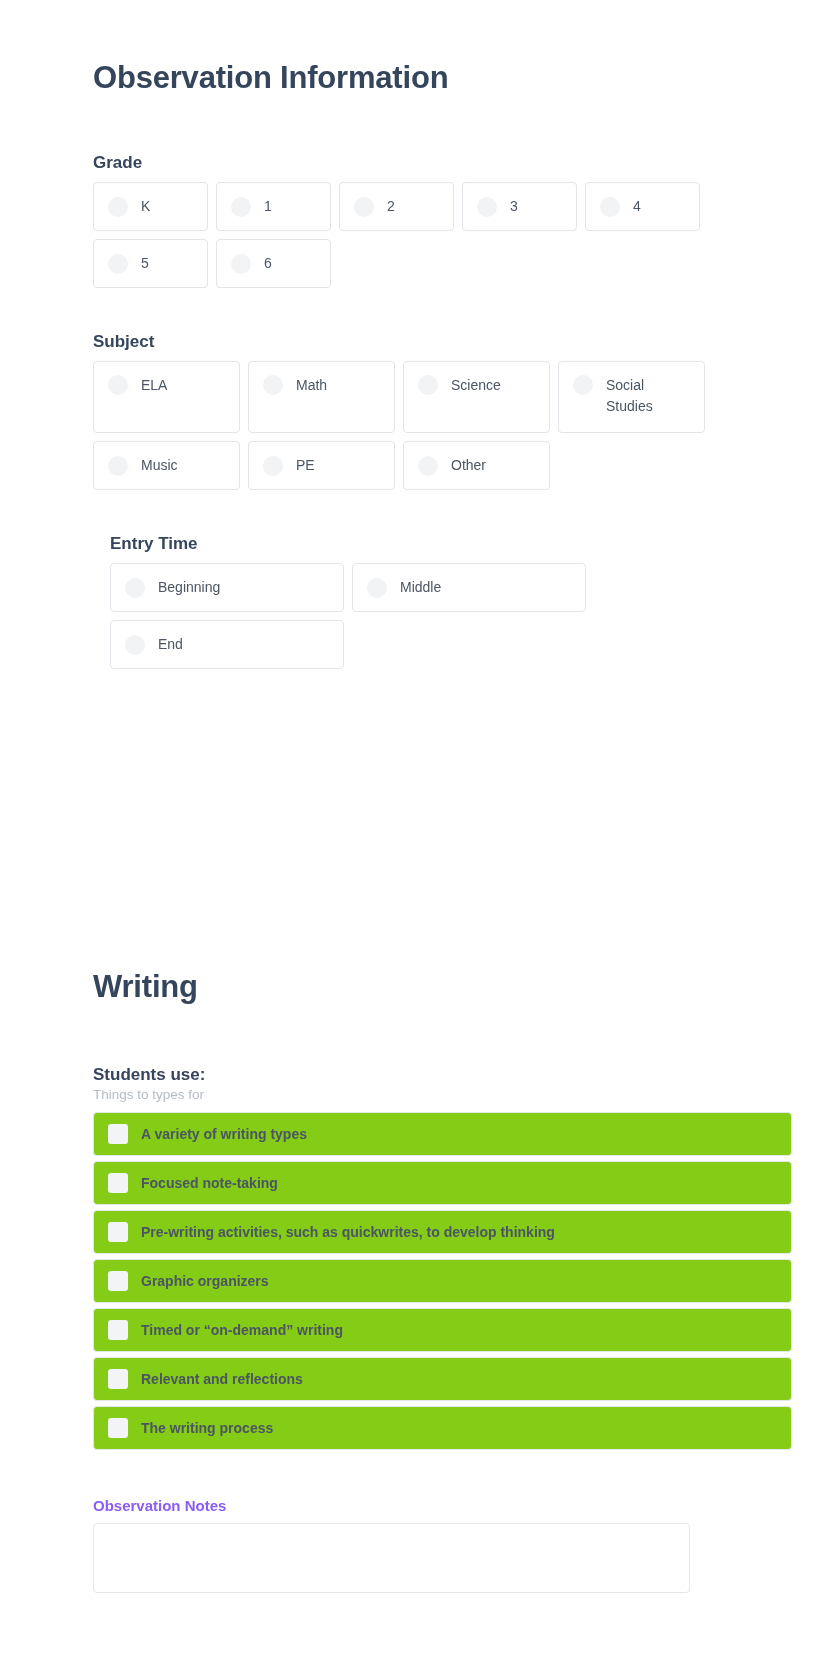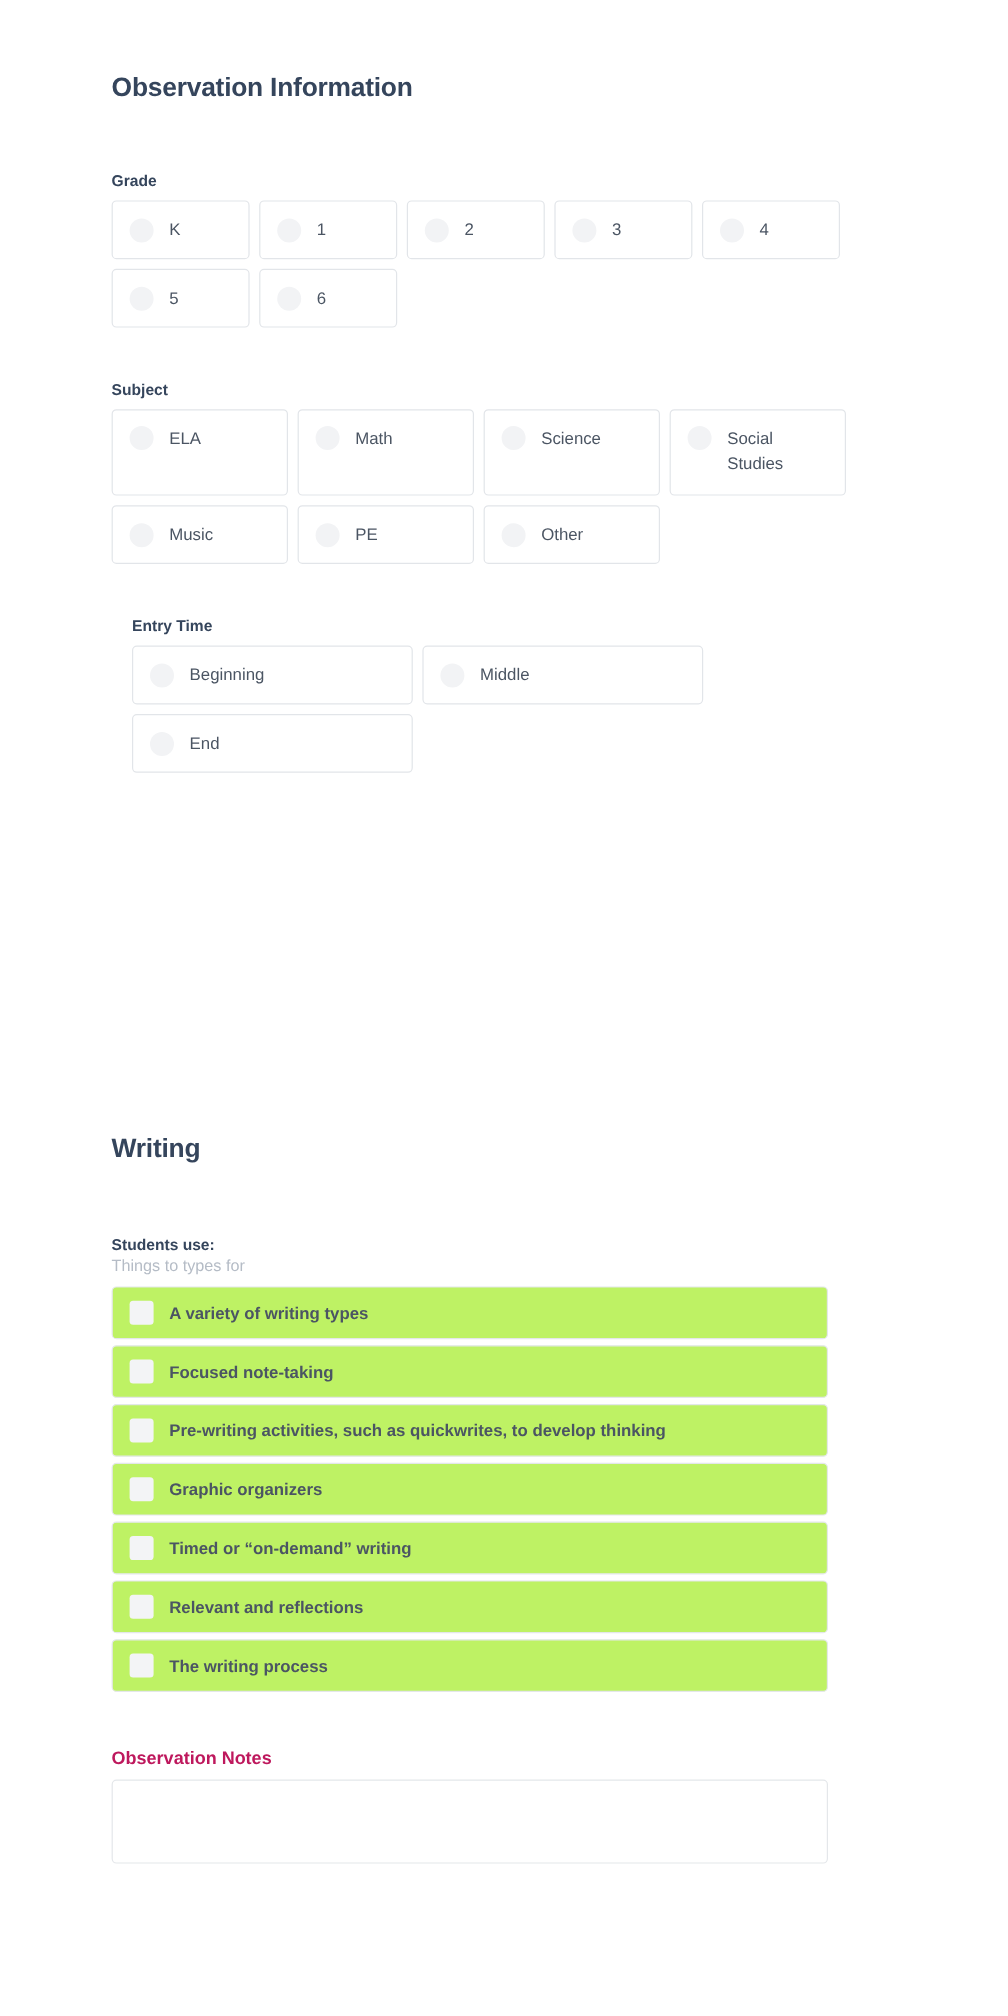--- a/index.html
+++ b/index.html
@@ -18,32 +18,32 @@
   .page {
     width: 840px;
     min-height: 1680px;
     box-sizing: border-box;
     padding: 0 93px;
     position: relative;
   }
 
   
   .section-title {
-    font-size: 22px;
+    font-size: 31px;
     font-weight: bold;
     color: #35455c;
     letter-spacing: -0.2px;
     margin: 0;
     padding: 0;
   }
   #observation-title-wrap { padding-top: 60px; }
   #writing-title-wrap { padding-top: 300px; }
 
   .field-label {
-    font-size: 13px;
+    font-size: 17px;
     font-weight: bold;
     color: #35455c;
     margin: 0 0 9px 0;
   }
   .field-sublabel {
     font-size: 13.5px;
     font-weight: normal;
     color: #b5bcc6;
     margin: -7px 0 10px 0;
   }
@@ -113,23 +113,23 @@
     flex-direction: column;
     gap: 5px;
     margin: 0;
     padding: 0;
     list-style: none;
   }
   .check-item {
     box-sizing: border-box;
     display: flex;
     align-items: center;
-    width: 597px;
+    width: 699px;
     min-height: 44px;
-    background: #bef264;
+    background: #84cc16;
     border: 1px solid #e4e7ea;
     border-radius: 4px;
     padding: 10px 14px;
     cursor: pointer;
   }
   .check-item .checkbox {
     flex: 0 0 auto;
     width: 20px;
     height: 20px;
     border-radius: 3px;
@@ -141,21 +141,21 @@
     font-weight: bold;
     color: #4b5563;
     line-height: 20px;
   }
 
   
   #notes-block { margin-top: 47px; }
   .notes-label {
     font-size: 15px;
     font-weight: bold;
-    color: #be185d;
+    color: #8b5cf6;
     margin: 0 0 9px 0;
   }
   .notes-box {
     box-sizing: border-box;
     width: 597px;
     height: 70px;
     background: #ffffff;
     border: 1px solid #e4e7ea;
     border-radius: 4px;
   }

